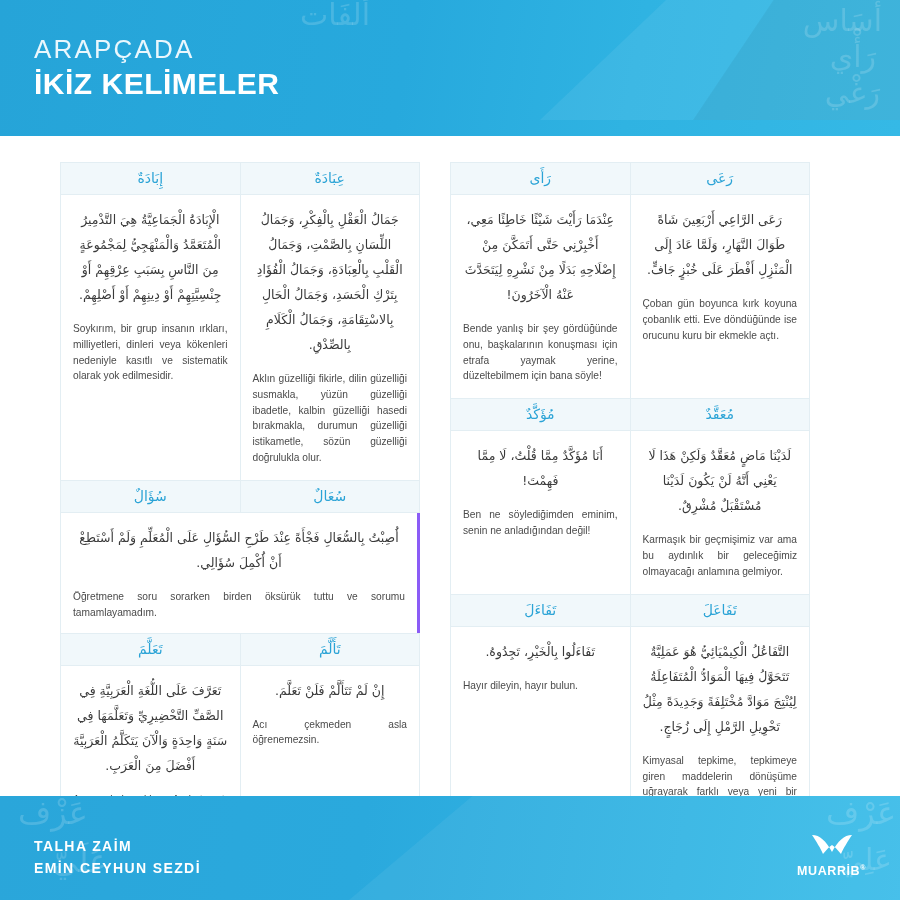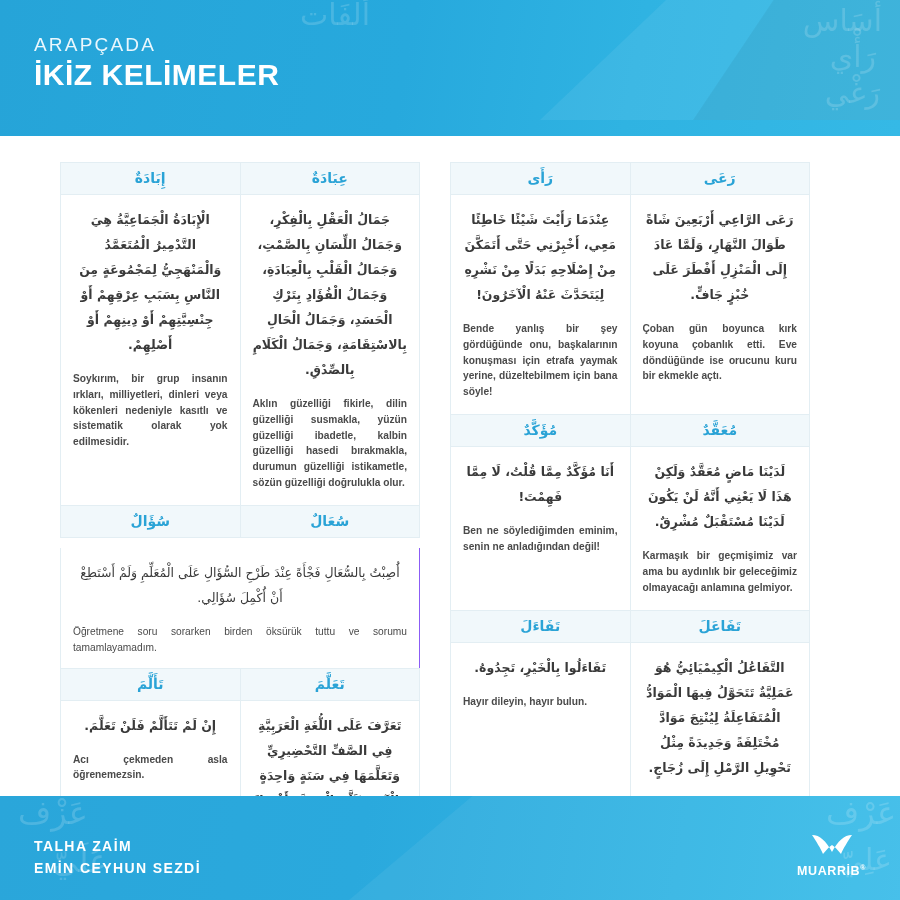--- a/index.html
+++ b/index.html
@@ -49,21 +49,21 @@
   .gh3 { top: 74px; right: 20px; font-size: 30px; }
   .gh0 { top: -4px; left: 300px; font-size: 30px; color: rgba(255,255,255,0.10); }
 
   .header .title-block {
     position: absolute;
     left: 34px;
     top: 34px;
     color: #fff;
   }
   .header .t1 {
-    font-size: 19px;
+    font-size: 26px;
     letter-spacing: 2.2px;
     font-weight: 400;
     color: #eaf7fd;
   }
   .header .t2 {
     font-size: 30px;
     letter-spacing: 0.5px;
     font-weight: 700;
     margin-top: 2px;
   }
@@ -82,21 +82,20 @@
     padding: 0 60px;
     gap: 30px;
   }
   .page {
     width: 360px;
     position: relative;
   }
   .cols {
     display: flex;
     border-left: 1px solid #e3eef3;
-    font-weight: bold;
   }
   .col {
     width: 50%;
     border-right: 1px solid #e3eef3;
   }
   .hdr {
     background: #f1f8fb;
     border-top: 1px solid #e3eef3;
     border-bottom: 1px solid #e3eef3;
     text-align: center;
@@ -117,21 +116,21 @@
   }
   .tr {
     font-size: 10.2px;
     line-height: 1.55;
     color: #4a4a4a;
     padding: 4px 12px 14px 12px;
     text-align: justify;
   }
   .tr.full { padding-bottom: 12px; }
 
-  .fullrow { border-right: 1px solid #8b5cf6; margin-top: 10px; }
+  .fullrow { border-right: 3px solid #8b5cf6; }
 
   
   .pagefoot {
     position: absolute;
     bottom: 0;
     width: 100%;
     font-size: 8.5px;
     color: #9bb3bd;
     display: flex;
     align-items: center;
@@ -238,28 +237,28 @@
           <div class="hdr">سُعَالٌ</div>
         </div>
       </div>
       <div class="fullrow" style="border-left:1px solid #e3eef3;">
         <div class="ar">أُصِبْتُ بِالسُّعَالِ فَجْأَةً عِنْدَ طَرْحِ السُّؤَالِ عَلَى الْمُعَلِّمِ وَلَمْ أَسْتَطِعْ أَنْ أُكْمِلَ سُؤَالِي.</div>
         <div class="tr full">Öğretmene soru sorarken birden öksürük tuttu ve sorumu tamamlayamadım.</div>
       </div>
 
       <div class="cols">
         <div class="col">
+          <div class="hdr">تَعَلَّمَ</div>
+          <div class="ar">تَعَرَّفَ عَلَى اللُّغَةِ الْعَرَبِيَّةِ فِي الصَّفِّ التَّحْضِيرِيِّ وَتَعَلَّمَهَا فِي سَنَةٍ وَاحِدَةٍ وَالْآنَ يَتَكَلَّمُ الْعَرَبِيَّةَ أَفْضَلَ مِنَ الْعَرَبِ.</div>
+          <div class="tr">Arapçayla hazırlık sınıfında tanıştı ve onu bir senede öğrendi. Şimdi Araplardan daha iyi Arapça konuşuyor.</div>
+        </div>
+        <div class="col">
           <div class="hdr">تَأَلَّمَ</div>
           <div class="ar">إِنْ لَمْ تَتَأَلَّمْ فَلَنْ تَعَلَّمَ.</div>
           <div class="tr">Acı çekmeden asla öğrenemezsin.</div>
-        </div>
-        <div class="col">
-          <div class="hdr">تَعَلَّمَ</div>
-          <div class="ar">تَعَرَّفَ عَلَى اللُّغَةِ الْعَرَبِيَّةِ فِي الصَّفِّ التَّحْضِيرِيِّ وَتَعَلَّمَهَا فِي سَنَةٍ وَاحِدَةٍ وَالْآنَ يَتَكَلَّمُ الْعَرَبِيَّةَ أَفْضَلَ مِنَ الْعَرَبِ.</div>
-          <div class="tr">Arapçayla hazırlık sınıfında tanıştı ve onu bir senede öğrendi. Şimdi Araplardan daha iyi Arapça konuşuyor.</div>
         </div>
       </div>
 
       <div class="pagefoot left" style="bottom:-34px;">
         <span class="dot"></span>
         <span>37</span>
       </div>
     </div>
 
     <div class="page">

